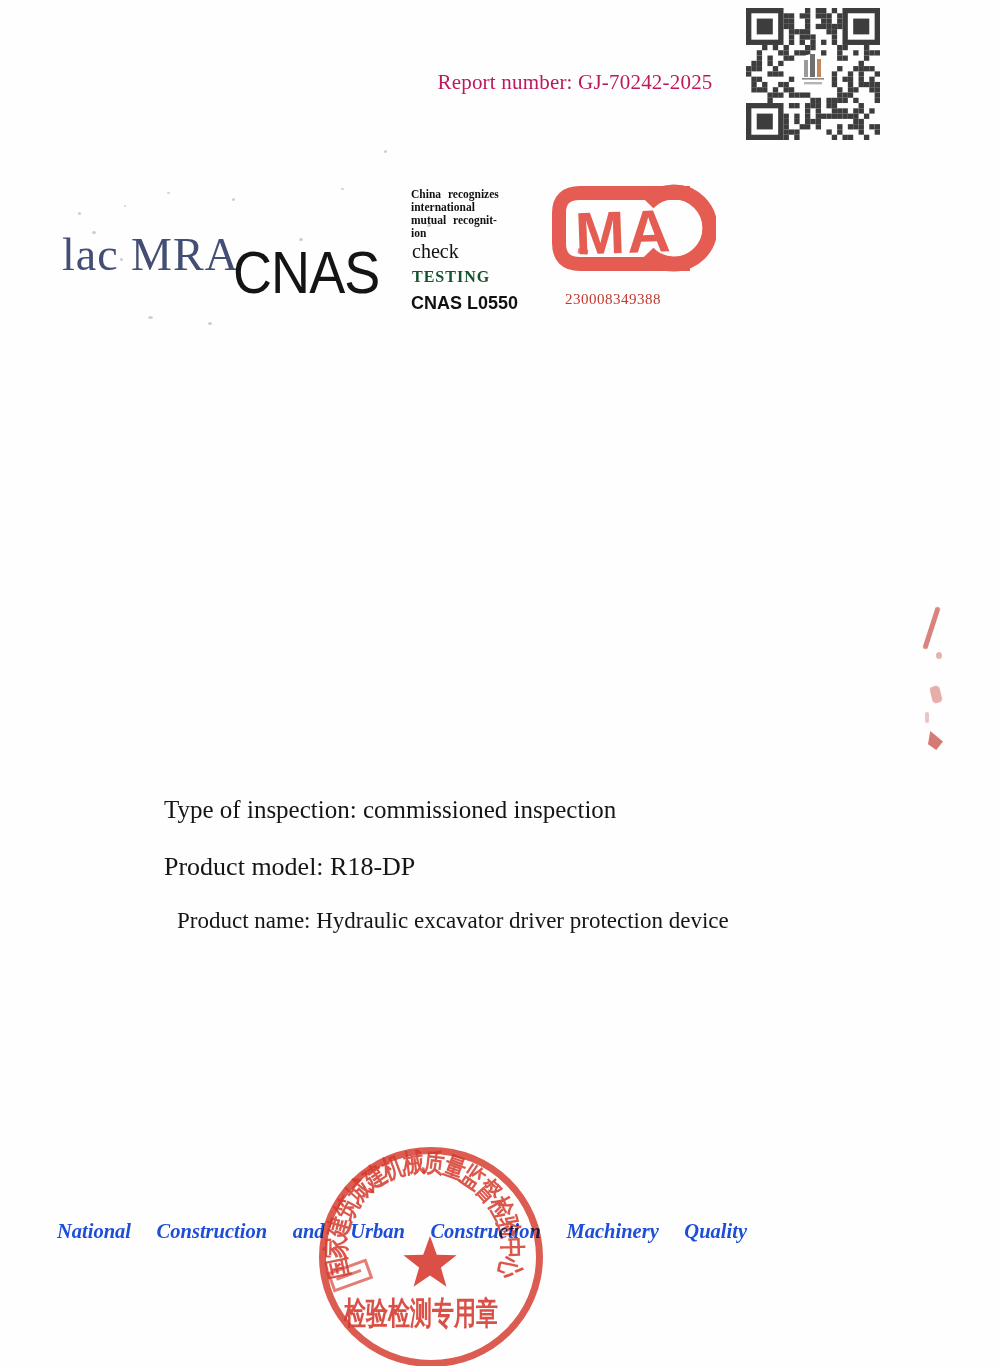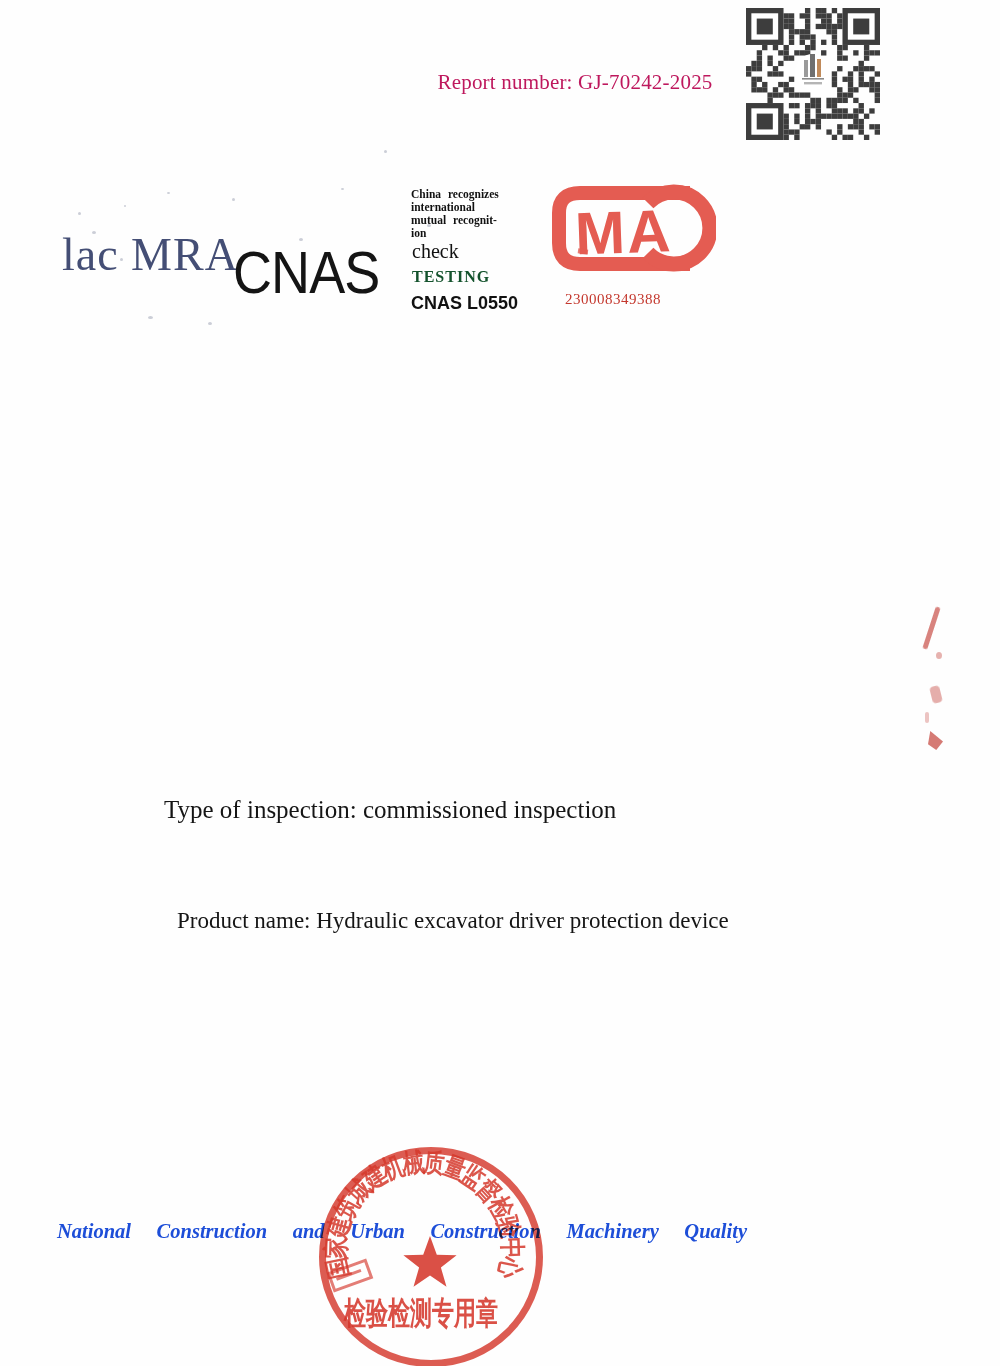--- a/index.html
+++ b/index.html
@@ -324,20 +324,21 @@
   <div class="abs cma-number">230008349388</div>
 
 
   <div class="smudge" style="left:929px;top:606px;width:5px;height:44px;transform:rotate(18deg);opacity:.65;border-radius:3px;"></div>
   <div class="smudge" style="left:936px;top:652px;width:6px;height:7px;opacity:.4;border-radius:50%;"></div>
   <div class="smudge" style="left:931px;top:686px;width:10px;height:17px;transform:rotate(-14deg);opacity:.42;border-radius:4px;"></div>
   <div class="smudge" style="left:925px;top:712px;width:4px;height:11px;opacity:.3;border-radius:2px;"></div>
   <div class="smudge" style="left:928px;top:731px;width:15px;height:19px;opacity:.7;clip-path:polygon(15% 0,100% 55%,55% 100%,0 70%);"></div>
 
   <div class="abs detail d1">Type of inspection: commissioned inspection</div>
+  <div class="abs detail d2">Product model: R18-DP</div>
   <div class="abs detail d3">Product name: Hydraulic excavator driver protection device</div>
 
   <div class="abs footer">
     <div class="l1">National Construction and Urban Construction Machinery Quality</div>
   </div>
 
   <div class="abs stamp">
     <div class="stamp-ring"></div>
     <div id="stamp-arc">
         <span class="arc-char" style="left: 28.923px; top: 133.296px; transform: translate(-50%, -50%) rotate(-102deg) scaleY(1.25);">国</span>

